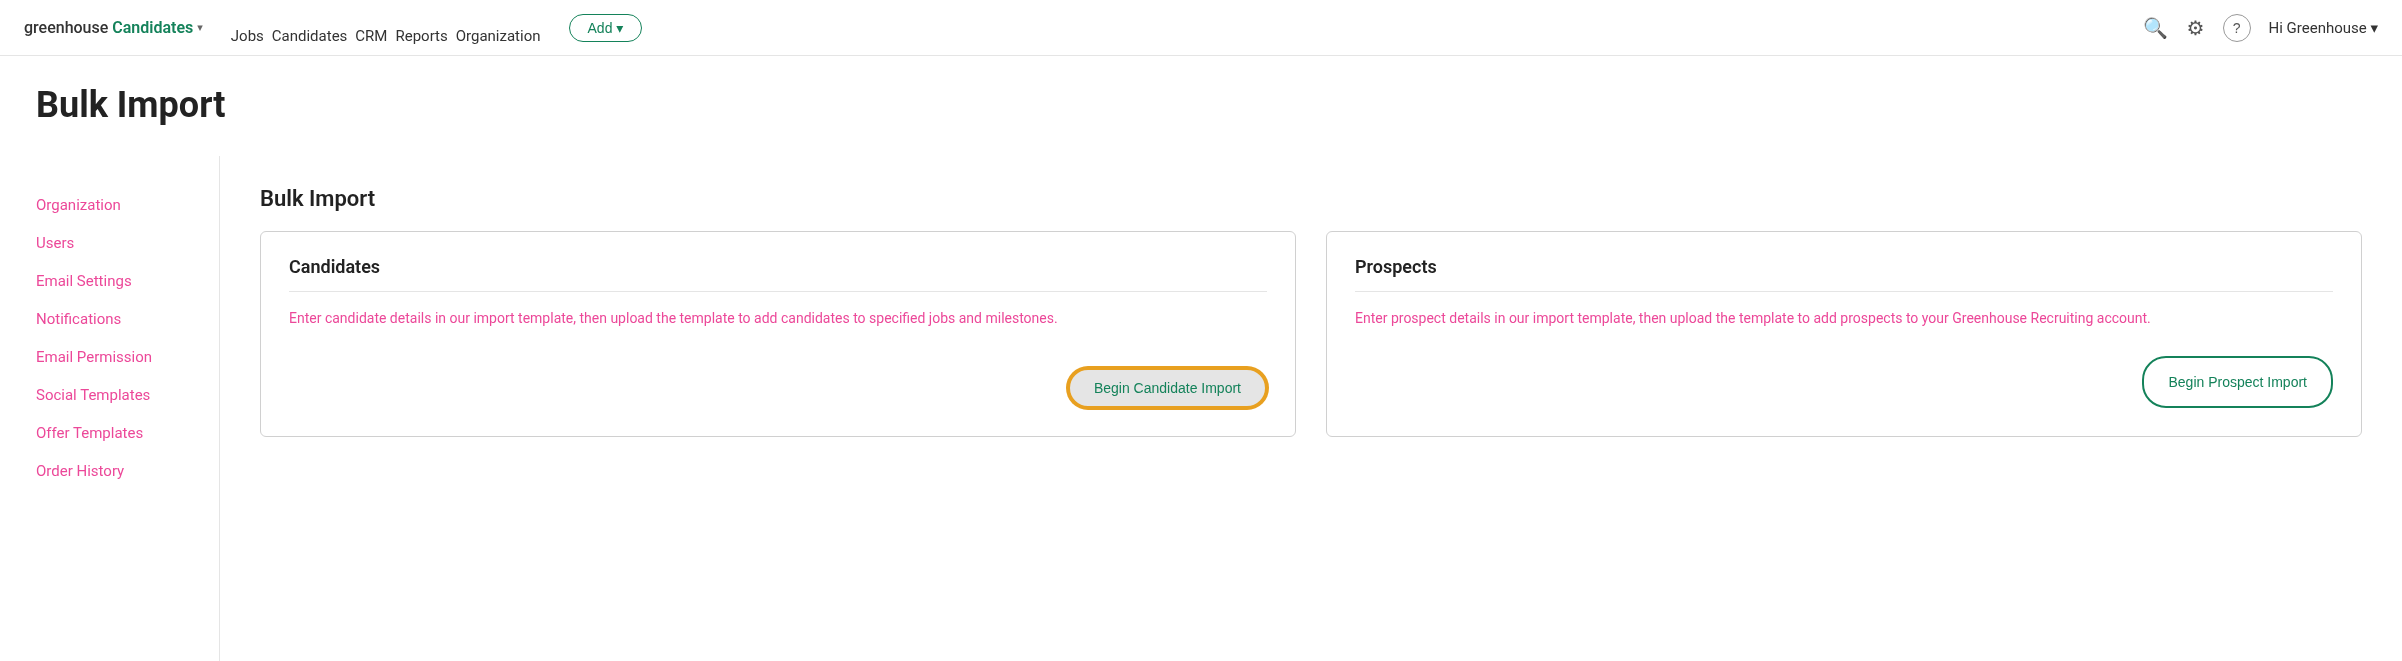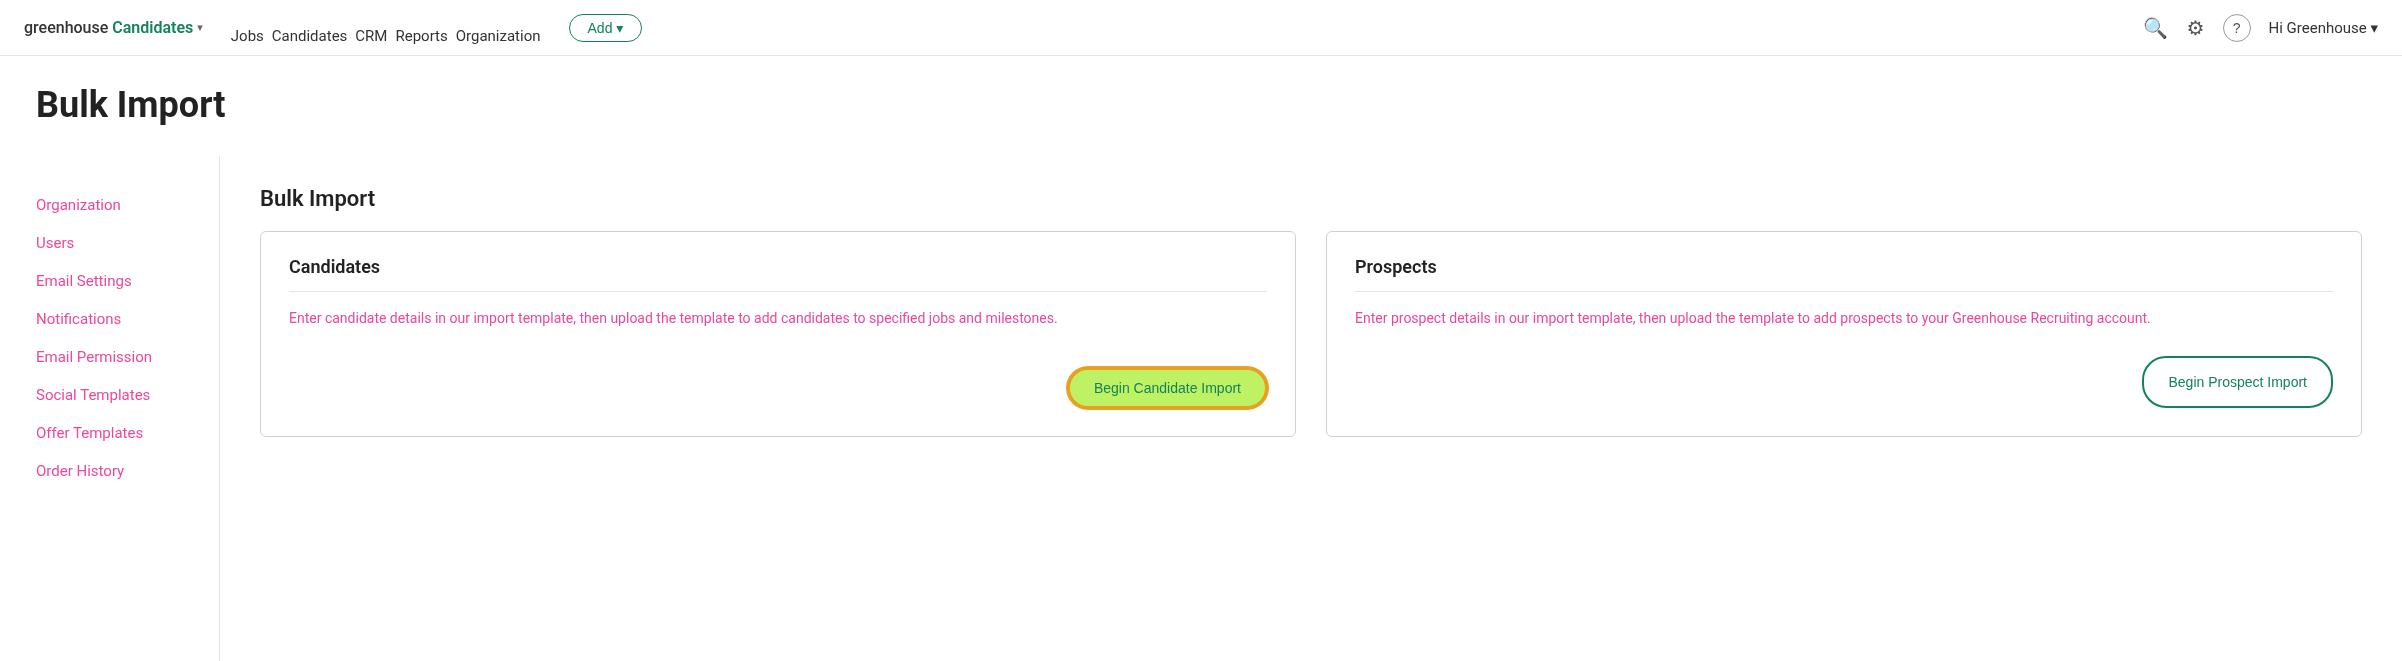--- a/index.html
+++ b/index.html
@@ -157,21 +157,21 @@
       background: #fff;
       border-radius: 24px;
       padding: 16px 24px;
       font-size: 14px;
       font-weight: 500;
       cursor: pointer;
     }
     .btn-import-highlighted {
       border: 2.5px solid #e8a020;
       color: #14825a;
-      background: #bef264;
+      background: #e5e5e5;
       border-radius: 24px;
       padding: 10px 24px;
       font-size: 14px;
       font-weight: 500;
       cursor: pointer;
       box-shadow: 0 0 0 2px #e8a020;
     }
   </style>
 </head>
 <body>

